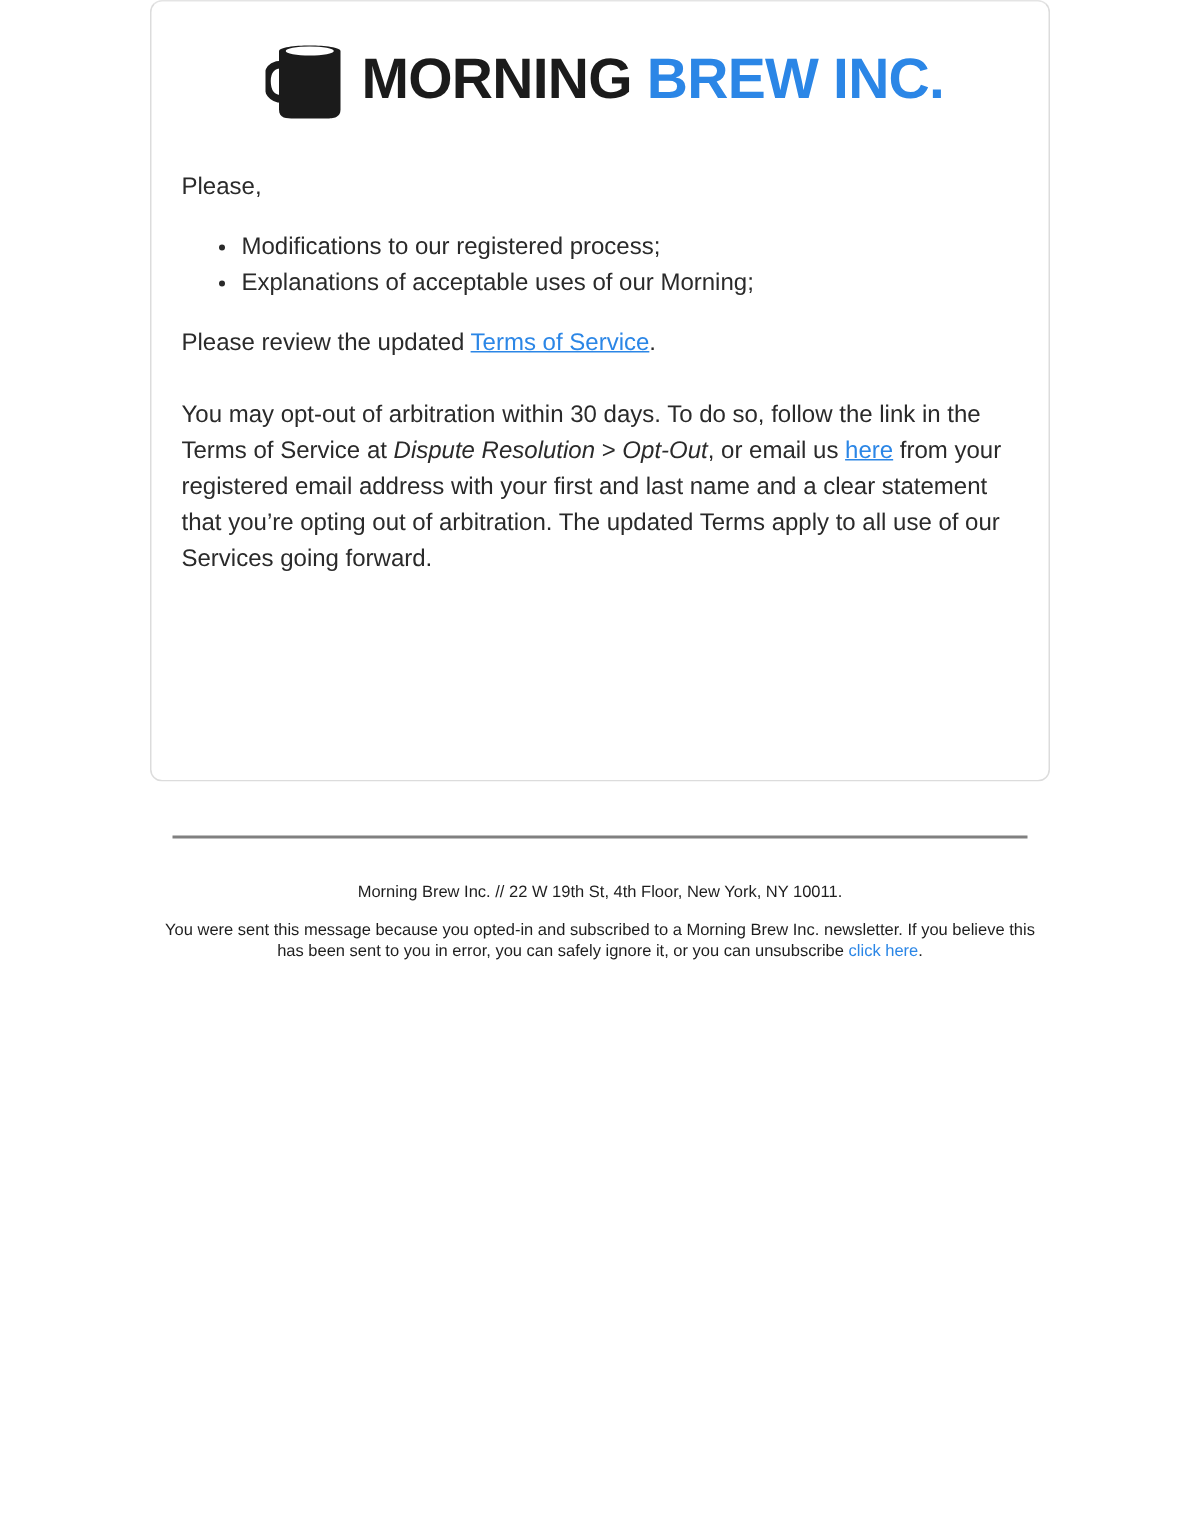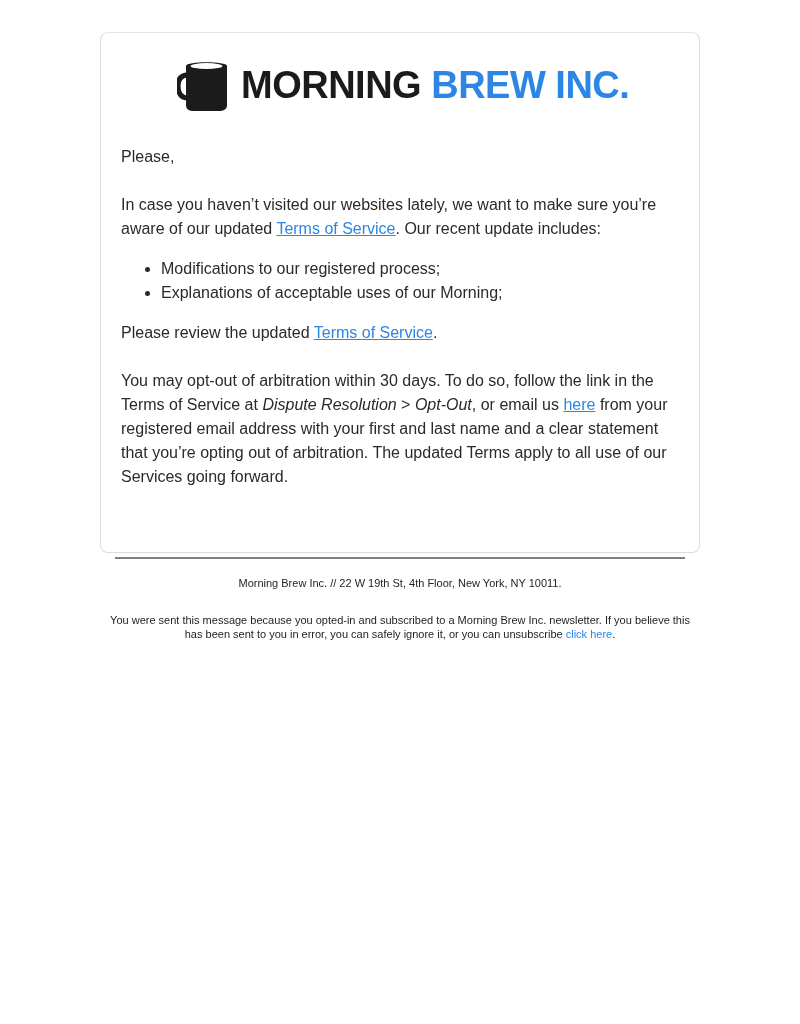--- a/index.html
+++ b/index.html
@@ -18,21 +18,20 @@
     position: absolute;
     left: 100px;
     top: 0px;
     width: 598px;
     height: 519px;
     border: 1px solid #dcdcdc;
     border-top-color: #e4e4e4;
     border-radius: 8px;
     background: #ffffff;
     box-sizing: content-box;
-    margin-top: 32px;
   }
   .logo {
     position: absolute;
     left: 76px;
     top: 24px;
     height: 56px;
     display: flex;
     align-items: center;
   }
   .mug {
@@ -86,21 +85,21 @@
   }
   .footer {
     position: absolute;
     left: 110px;
     width: 580px;
     text-align: center;
     font-size: 11px;
     line-height: 14px;
     color: #1e1e1e;
   }
-  .footer-address { top: 576px; }
+  .footer-address { top: 588px; }
   .footer-notice { top: 613px; }
   .footer-link {
     color: #2b86e6;
     text-decoration: none;
   }
 </style>
 </head>
 <body>
 
 <div class="card">
@@ -111,21 +110,20 @@
       <ellipse cx="29.5" cy="8" rx="16" ry="3" fill="#ffffff"></ellipse>
     </svg>
     <span class="logo-text">
       <span class="logo-dark">MORNING</span>
       <span class="logo-blue">BREW INC.</span>
     </span>
   </div>
 
   <div class="content">
     <p>Please,</p>
-    <p style="margin-top:24px;"><span>In case you haven’t visited our websites lately, we want to make sure you’re aware of our updated </span><a class="link">Terms of Service</a><span>. Our recent update includes:</span></p>
     <ul class="bullets">
       <li>Modifications to our registered process;</li>
       <li>Explanations of acceptable uses of our Morning;</li>
     </ul>
     <p><span>Please review the updated </span><a class="link">Terms of Service</a><span>.</span></p>
     <p style="margin-top:24px;"><span>You may opt-out of arbitration within 30 days. To do so, follow the link in the Terms of Service at </span><em>Dispute Resolution</em><span> &gt; </span><em>Opt-Out</em><span>, or email us </span><a class="link">here</a><span> from your registered email address with your first and last name and a clear statement that you’re opting out of arbitration. The updated Terms apply to all use of our Services going forward.</span></p>
   </div>
 </div>
 
 <div class="divider"></div>

